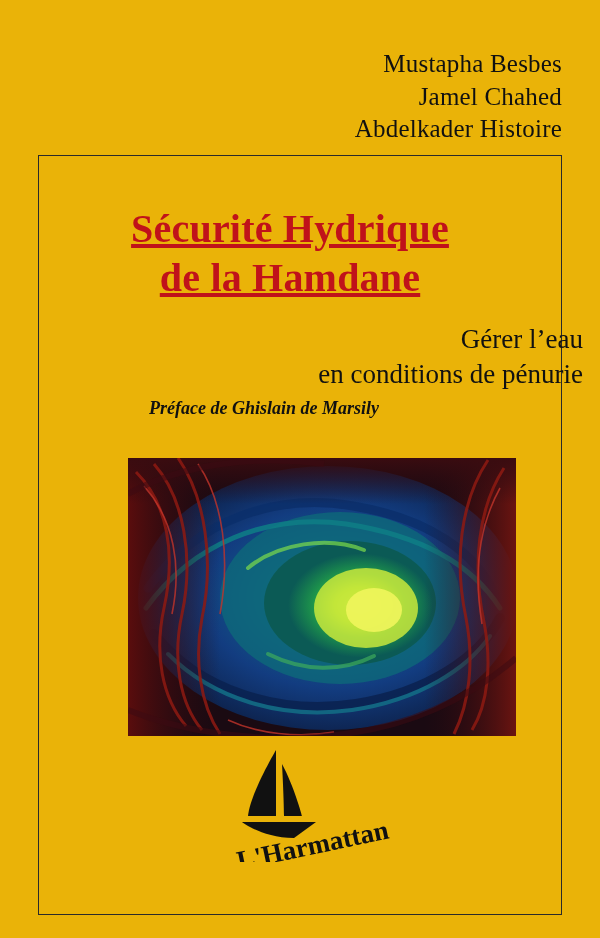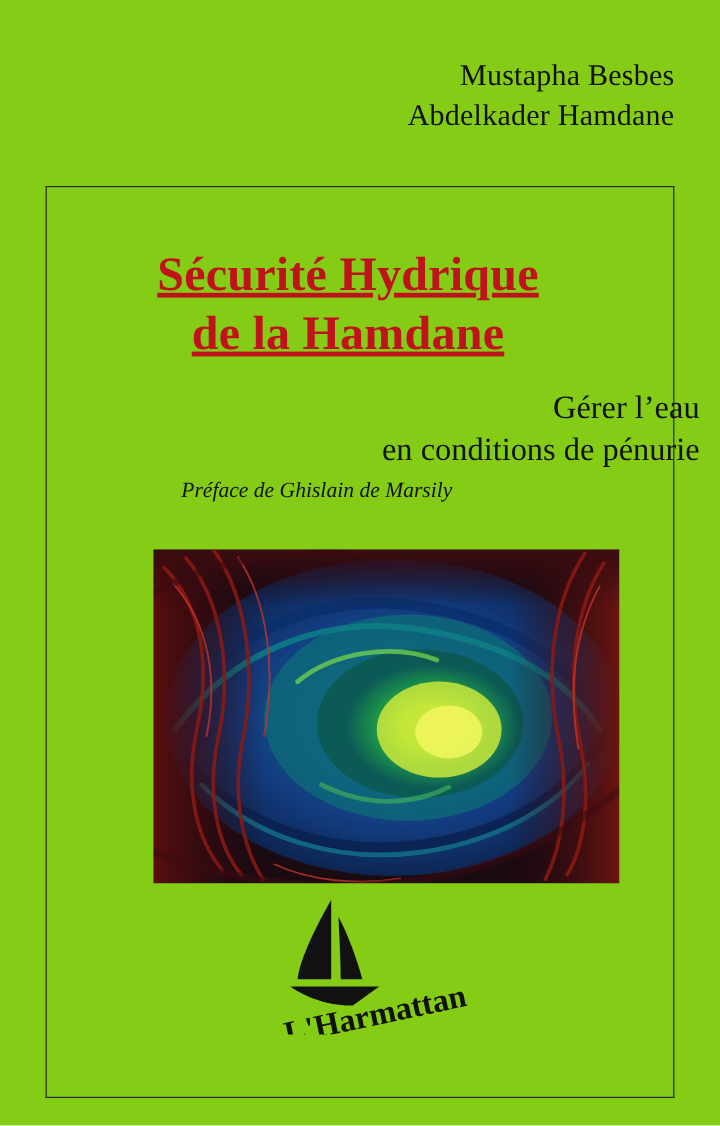--- a/index.html
+++ b/index.html
@@ -10,21 +10,21 @@
   body {
     width: 600px;
     height: 938px;
     font-family: "Liberation Serif", serif;
     overflow: hidden;
   }
   .cover {
     position: relative;
     width: 600px;
     height: 938px;
-    background: #84cc16;
+    background: #eab308;
     box-sizing: border-box;
   }
   
   .frame-vertical {
     position: absolute;
     left: 38px;
     top: 155px;
     width: 1px;
     height: 760px;
     background: #2a2a2a;
@@ -101,21 +101,21 @@
     position: absolute;
     left: 38px;
     top: 398px;
     width: 476px;
     text-align: center;
     padding-right: 24px;
     box-sizing: border-box;
     color: #111111;
     font-size: 18px;
     font-style: italic;
-    font-weight: normal;
+    font-weight: bold;
   }
   
   .artwork {
     position: absolute;
     left: 128px;
     top: 458px;
     width: 388px;
     height: 278px;
     overflow: hidden;
     background: #2b0a0a;
@@ -150,21 +150,22 @@
 
 <div class="cover">
 
   <div class="frame-horizontal"></div>
   <div class="frame-vertical"></div>
   <div class="frame-vertical-right"></div>
   <div class="frame-bottom"></div>
 
   <div class="authors">
     <div>Mustapha Besbes</div>
-    <div>Abdelkader Hamdane</div>
+    <div>Jamel Chahed</div>
+    <div>Abdelkader Histoire</div>
   </div>
 
   <div class="title-block">
     <div class="title">Sécurité Hydrique</div>
     <div class="title">de la Hamdane</div>
   </div>
 
   <div class="subtitle">
     <div>Gérer l’eau</div>
     <div>en conditions de pénurie</div>

